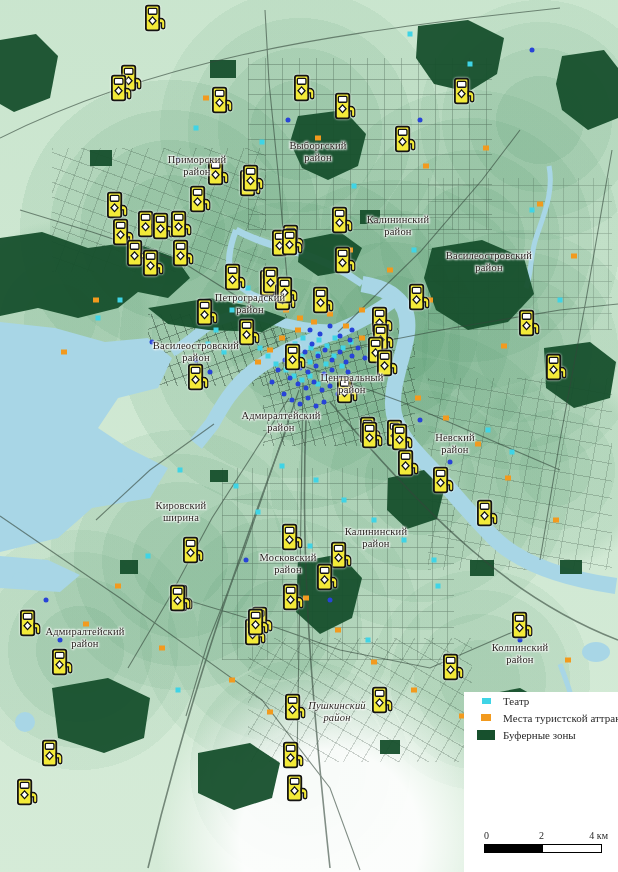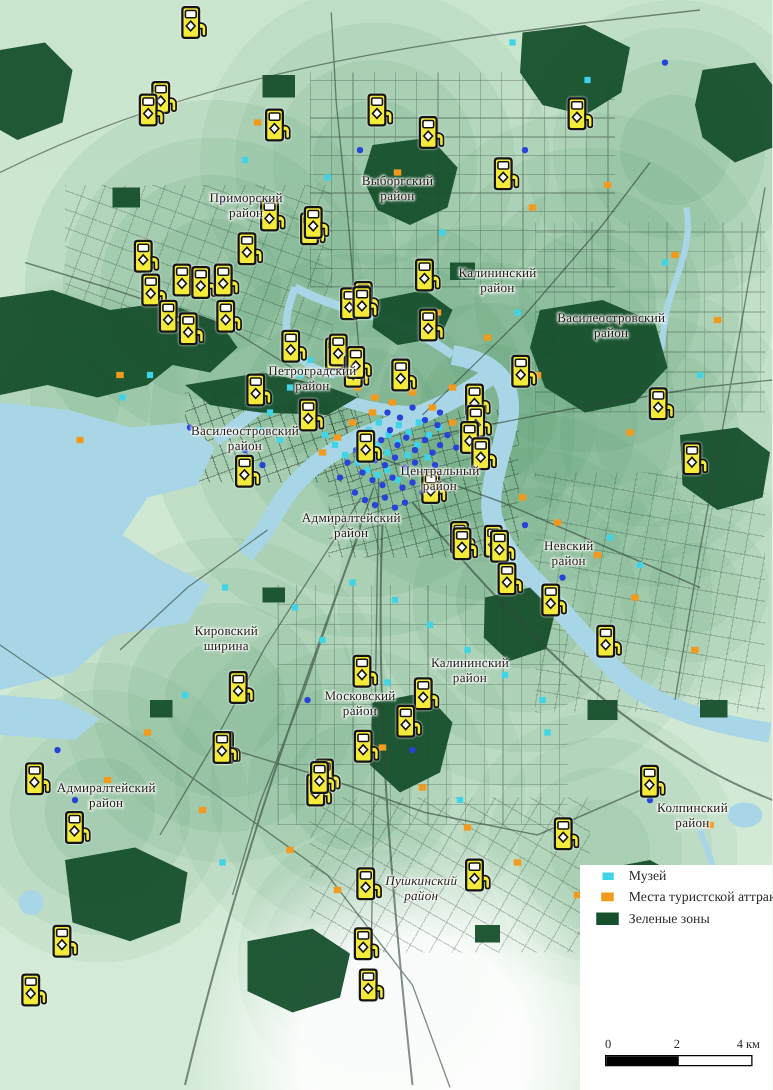--- a/index.html
+++ b/index.html
@@ -568,44 +568,44 @@
       <div class="district" style="left: 455px; top: 444px;">Невский
 район</div>
       <div class="district" style="left: 181px; top: 512px;">Кировский
 ширина</div>
       <div class="district" style="left: 376px; top: 538px;">Калининский
 район</div>
       <div class="district" style="left: 288px; top: 564px;">Московский
 район</div>
       <div class="district" style="left: 85px; top: 638px;">Адмиралтейский
 район</div>
-      <div class="district" style="left: 520px; top: 654px; margin-left: 34px;">Колпинский
+      <div class="district" style="left: 520px; top: 654px;">Колпинский
 район</div>
       <div class="district" style="left: 337px; top: 712px; font-style: italic;">Пушкинский
 район</div>
     </div>
 
   <div id="legend">
     <div class="lrow">
       <span class="sw">
           <span class="sw-museum"></span>
         </span>
-      <span class="lab">Музей</span>
+      <span class="lab">Театр</span>
     </div>
     <div class="lrow">
       <span class="sw">
           <span class="sw-attraction"></span>
         </span>
       <span class="lab">Места туристской аттракции</span>
     </div>
     <div class="lrow">
       <span class="sw">
           <span class="sw-green"></span>
         </span>
-      <span class="lab">Зеленые зоны</span>
+      <span class="lab">Буферные зоны</span>
     </div>
     <div id="scalebar">
       <div class="ticks">
         <span class="t0">0</span>
         <span class="t2">2</span>
         <span class="t4">4 км</span>
       </div>
       <div class="bar">
           <div class="half"></div>
         </div>

